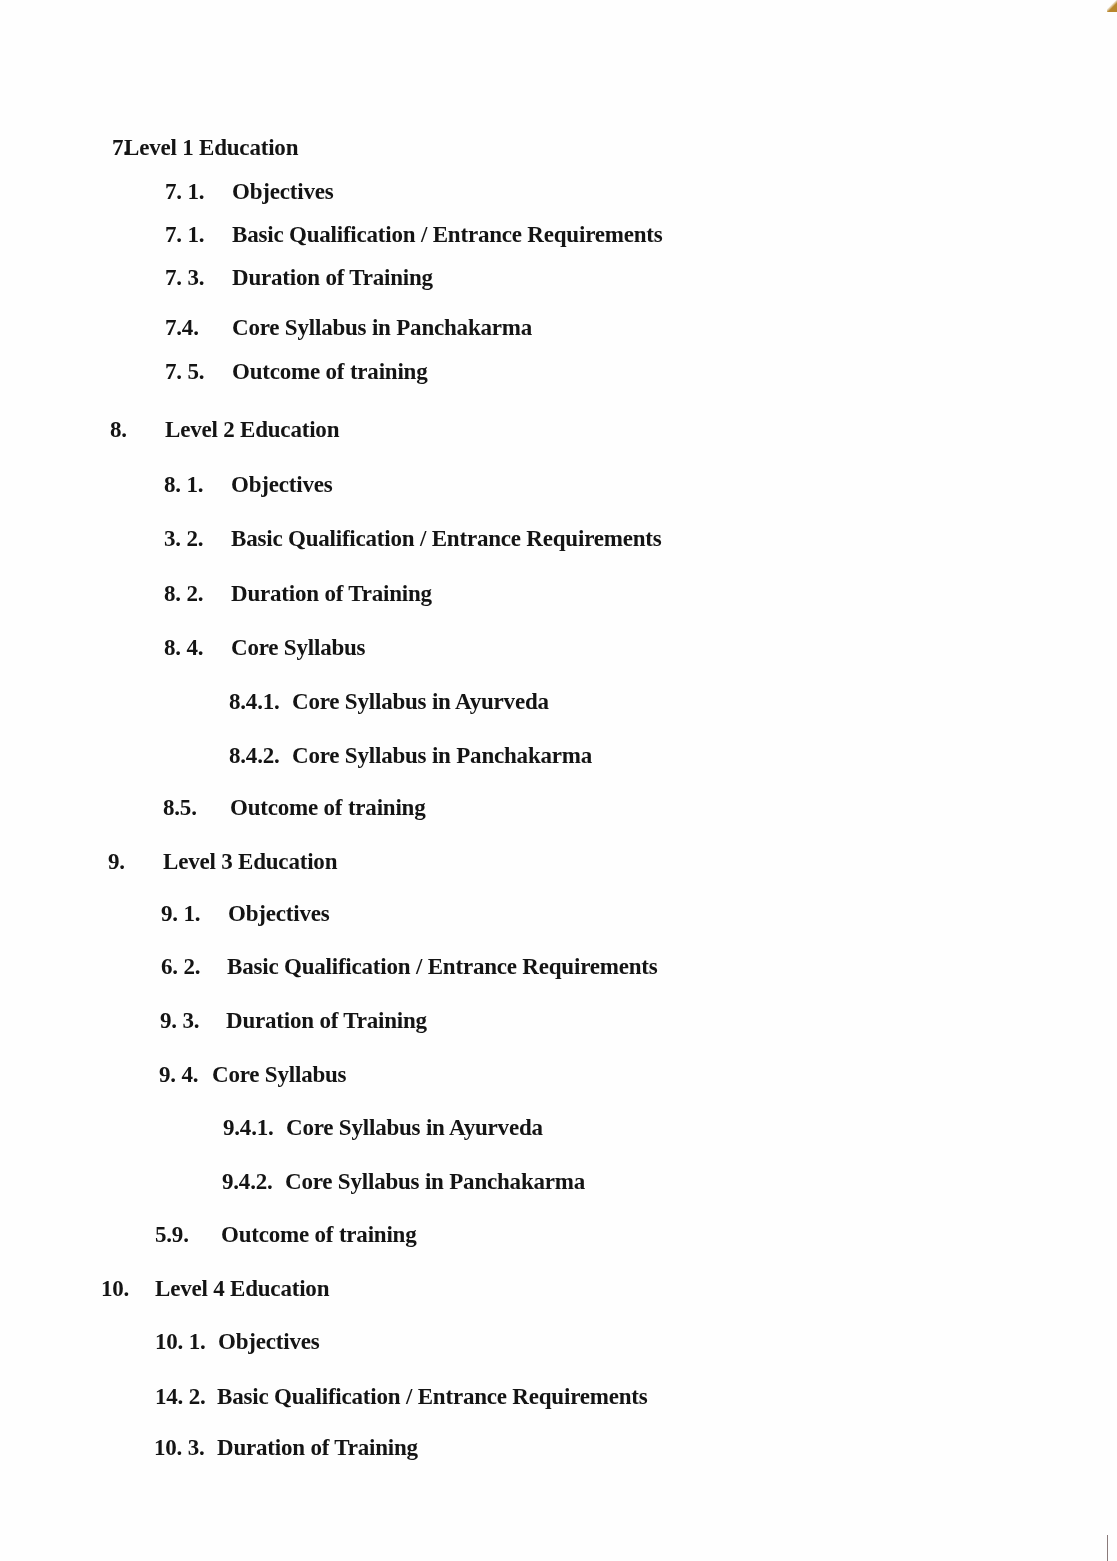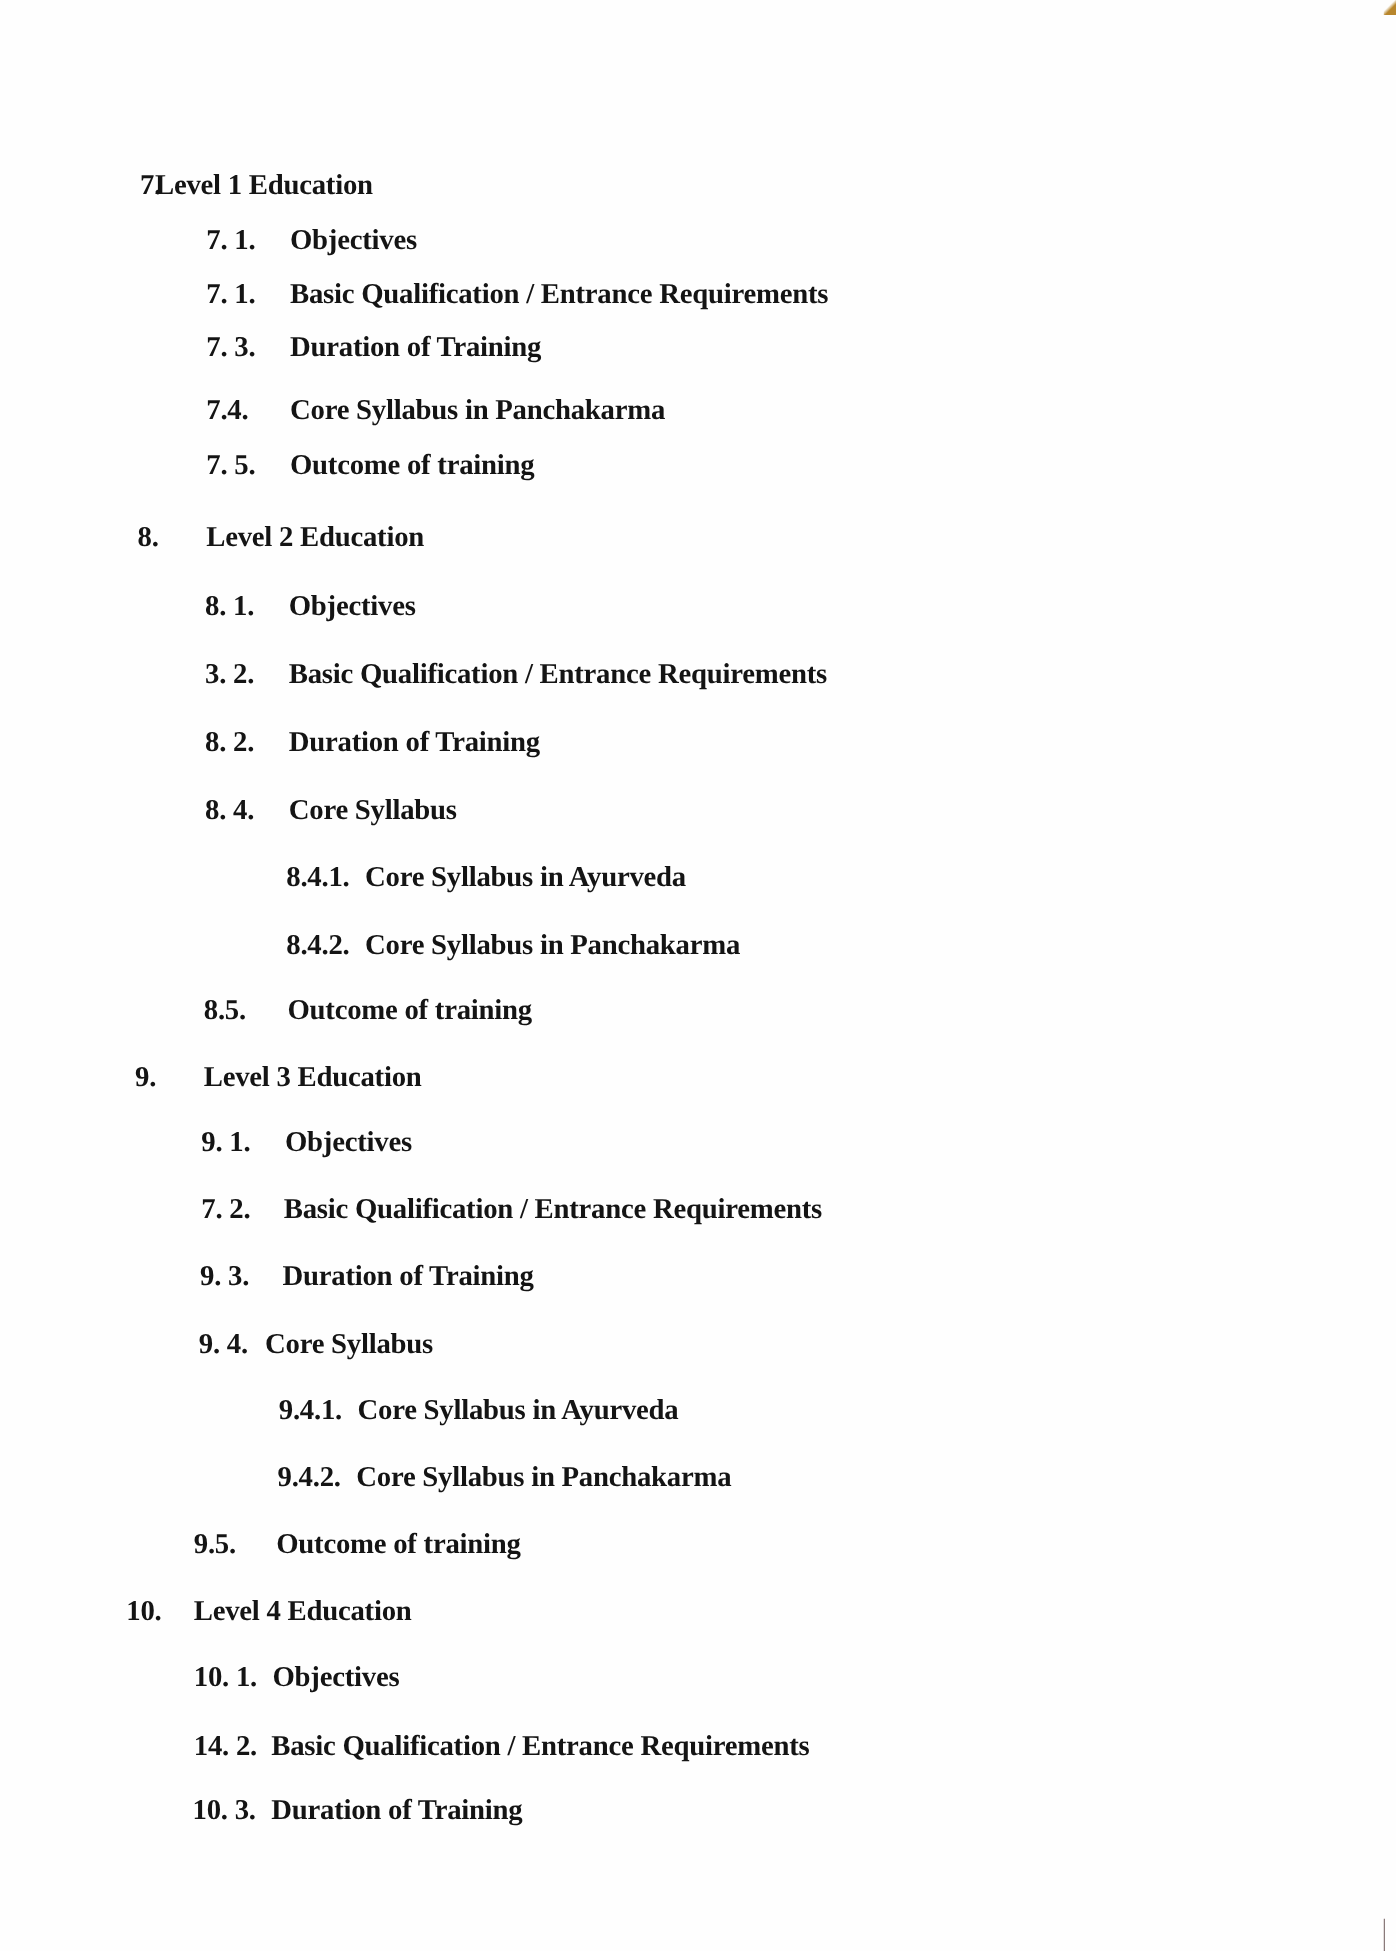--- a/index.html
+++ b/index.html
@@ -121,41 +121,41 @@
 
   <div class="line" style="left:108px; top:848px;">
     <span class="num">9.</span>
     <span class="txt" style="left:55px;">Level 3 Education</span>
   </div>
   <div class="line" style="left:161px; top:900px;">
     <span class="num">9. 1.</span>
     <span class="txt" style="left:67px;">Objectives</span>
   </div>
   <div class="line" style="left:161px; top:953px;">
-    <span class="num">7. 2.</span>
+    <span class="num">6. 2.</span>
     <span class="txt" style="left:66px;">Basic Qualification / Entrance Requirements</span>
   </div>
   <div class="line" style="left:160px; top:1007px;">
     <span class="num">9. 3.</span>
     <span class="txt" style="left:66px;">Duration of Training</span>
   </div>
   <div class="line" style="left:159px; top:1061px;">
     <span class="num">9. 4.</span>
     <span class="txt" style="left:53px;">Core Syllabus</span>
   </div>
   <div class="line" style="left:223px; top:1114px;">
     <span class="num">9.4.1.</span>
     <span class="txt" style="left:63px;">Core Syllabus in Ayurveda</span>
   </div>
   <div class="line" style="left:222px; top:1168px;">
     <span class="num">9.4.2.</span>
     <span class="txt" style="left:63px;">Core Syllabus in Panchakarma</span>
   </div>
   <div class="line" style="left:155px; top:1221px;">
-    <span class="num">9.5.</span>
+    <span class="num">5.9.</span>
     <span class="txt" style="left:66px;">Outcome of training</span>
   </div>
 
   <div class="line" style="left:101px; top:1275px;">
     <span class="num">10.</span>
     <span class="txt" style="left:54px;">Level 4 Education</span>
   </div>
   <div class="line" style="left:155px; top:1328px;">
     <span class="num">10. 1.</span>
     <span class="txt" style="left:63px;">Objectives</span>

